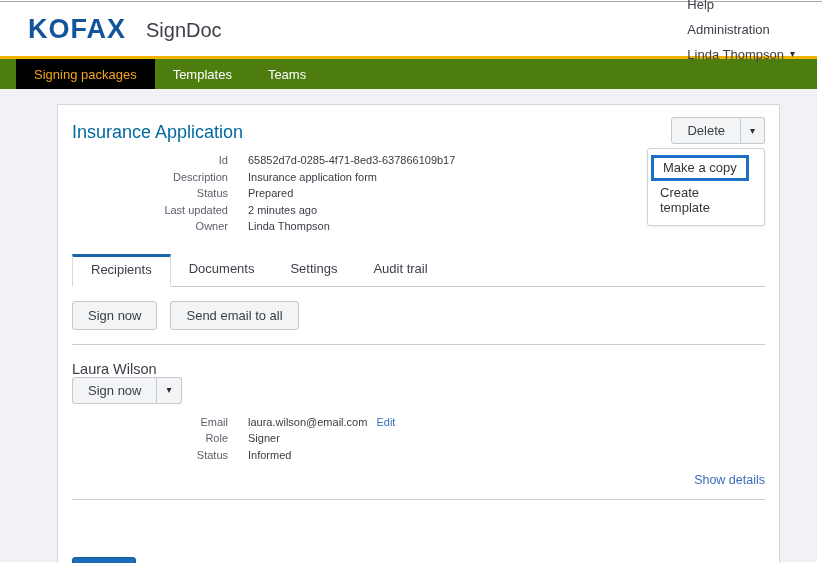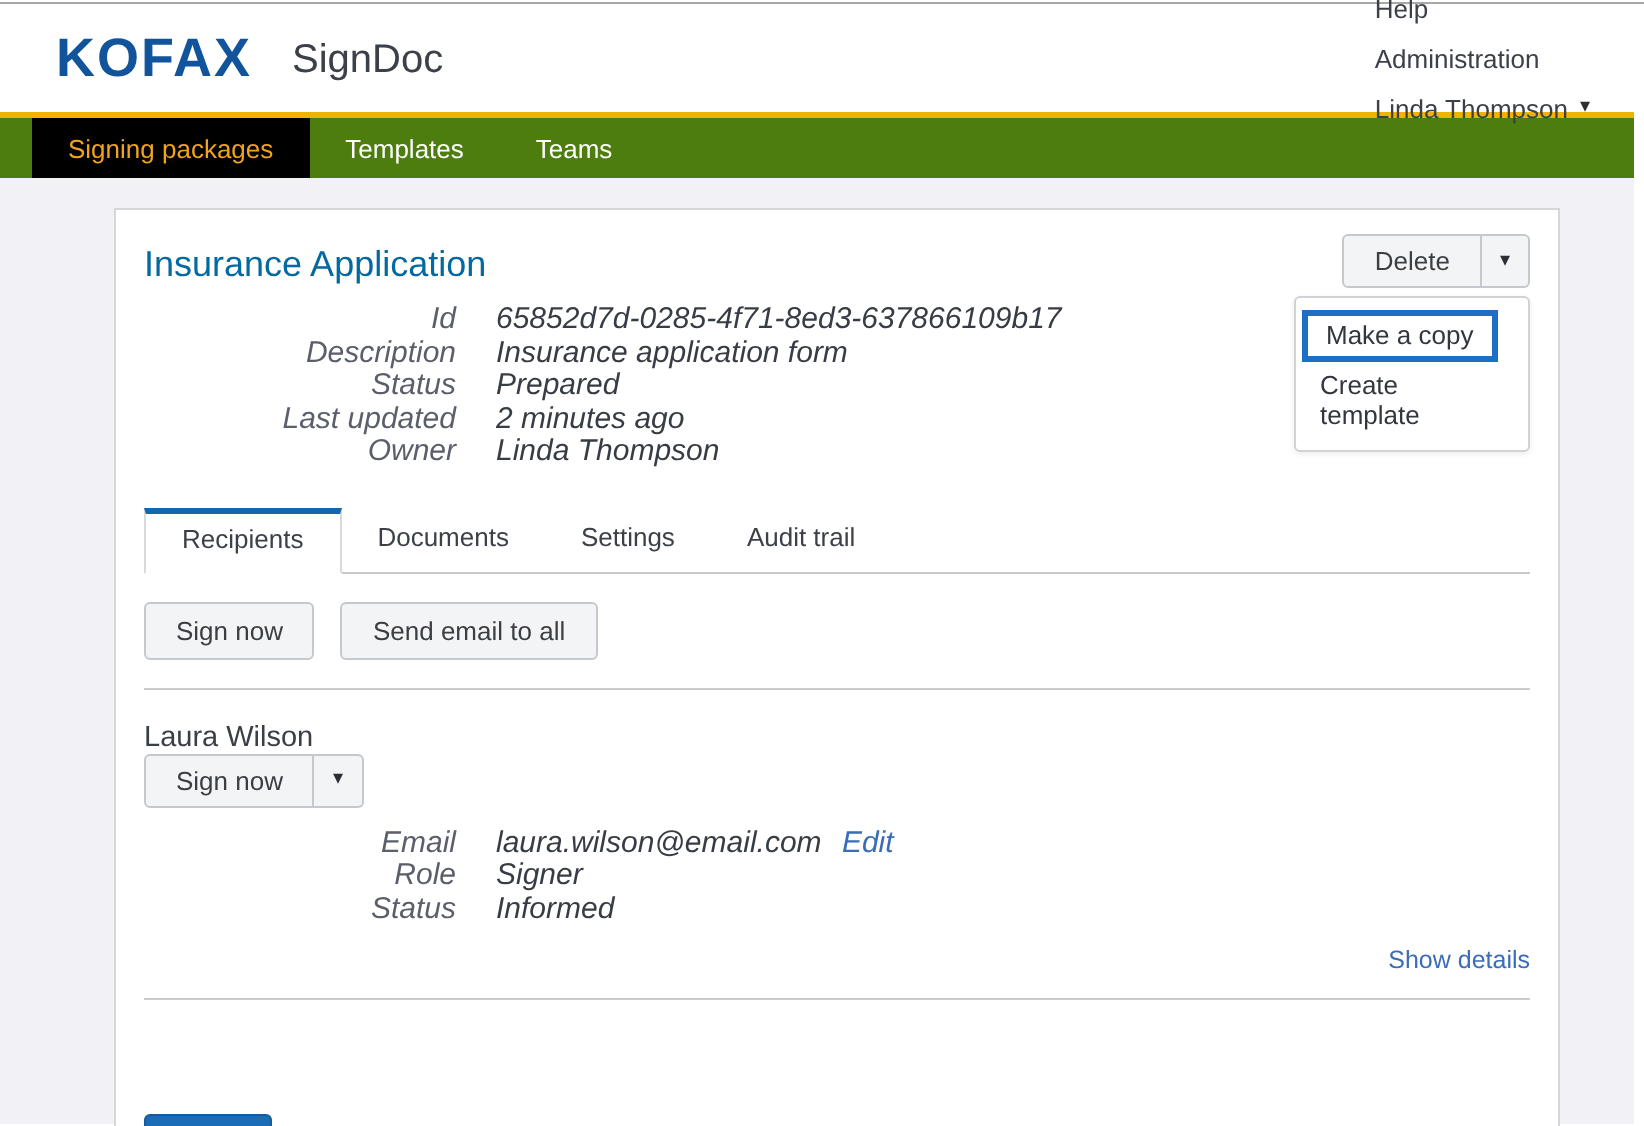--- a/index.html
+++ b/index.html
@@ -36,21 +36,21 @@
     padding:5px 9px; cursor:pointer; display:flex; align-items:center; }
 
   .btn-group { position:relative; }
   .dropdown-menu { position:absolute; top:31px; right:0; width:118px; background:#fff;
     border:1px solid #d2d2d6; border-radius:3px; box-shadow:0 1px 3px rgba(0,0,0,0.08);
     padding:4px 0 6px; z-index:10; }
   .menu-item { font-size:13px; color:#33373d; cursor:pointer; }
   .menu-item.plain { padding:4px 12px; }
   .hl-box { display:inline-block; border:3px solid #1d6fc6; padding:2px 9px 3px; margin:2px 0 0 3px; }
 
-  .drow { display:flex; line-height:16.5px; font-size:15px; margin-bottom:0;font-style:italic; }
+  .drow { display:flex; line-height:16.5px; font-size:11px; margin-bottom:0; }
   .dlabel { width:156px; text-align:right; color:#5b5f6b; flex-shrink:0; }
   .dvalue { margin-left:20px; color:#383c44; }
   .details-block { margin-bottom:18px; }
 
   .link { color:#3a6db6; cursor:pointer; }
   .edit-link { margin-left:6px; }
 
   .tabs-row { border-bottom:1px solid #c9c9cc; display:flex; margin-bottom:14px; }
   .tab { padding:7px 18px 9px; font-size:13px; color:#3c4048; cursor:pointer; position:relative; top:1px; }
   .tab.active { background:#fff; border-top:3px solid #1467ad; border-left:1px solid #d9d9dc;

